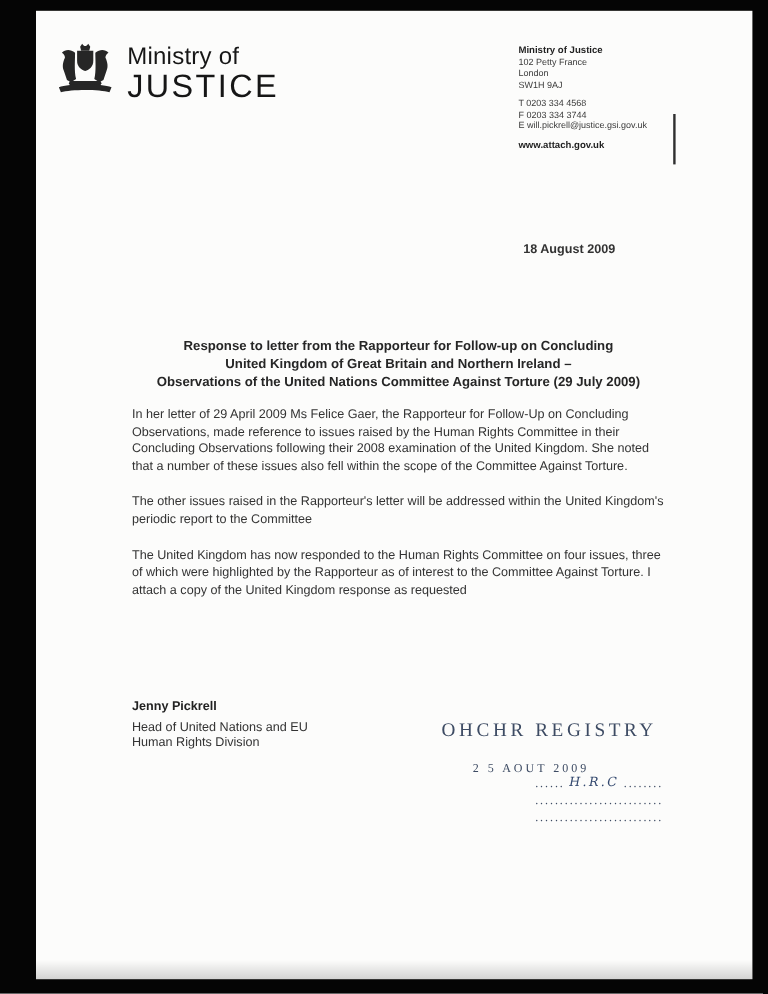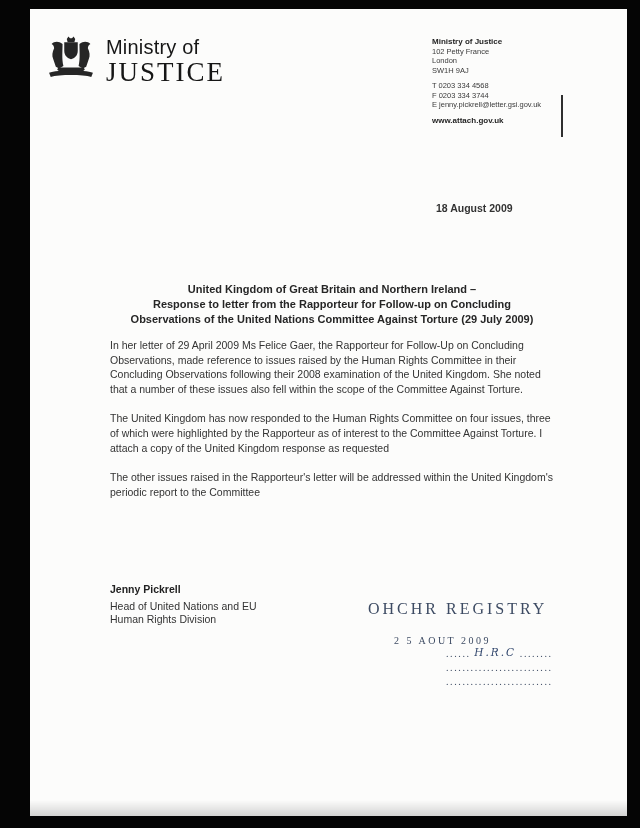--- a/index.html
+++ b/index.html
@@ -21,21 +21,21 @@
     content:"";
     position:absolute; left:0; right:0; bottom:0; height:16px;
     background: linear-gradient(to bottom, rgba(0,0,0,0), rgba(0,0,0,0.16));
     pointer-events:none;
   }
 
   
   .crest { position:absolute; left:14px; top:26px; width:54px; height:50px; }
   .brand { position:absolute; left:76px; top:27px; color:#161616; }
   .brand-line1 { font-size:20px; line-height:22px; letter-spacing:0.2px; }
-  .brand-line2 { font-size:27px; line-height:28px; letter-spacing:2px;font-family:Liberation Serif, serif; }
+  .brand-line2 { font-size:27px; line-height:28px; letter-spacing:2px; }
 
   .addr { position:absolute; left:402px; top:28px; font-size:7.5px; line-height:9.5px; color:#3a3a3a; }
   .addr .b { font-weight:bold; color:#1f1f1f; font-size:8px; }
   .addr .gap { height:6px; }
 
   .artifact { position:absolute; left:531px; top:86px; width:2px; height:42px; background:#2f2f2f; }
 
   .date { position:absolute; left:406px; top:193px; font-size:10.5px; color:#333;font-weight:bold; }
 
   .title {
@@ -95,39 +95,39 @@
     </div>
 
     <div class="addr">
       <div class="b">Ministry of Justice</div>
       <div>102 Petty France</div>
       <div>London</div>
       <div>SW1H 9AJ</div>
       <div class="gap"></div>
       <div>T 0203 334 4568</div>
       <div>F 0203 334 3744</div>
-      <div>E jenny.pickrell@letter.gsi.gov.uk</div>
+      <div>E will.pickrell@justice.gsi.gov.uk</div>
       <div class="gap"></div>
       <div class="b">www.attach.gov.uk</div>
     </div>
 
     <div class="artifact"></div>
 
     <div class="date">18 August 2009</div>
 
     <div class="title">
+      <div>Response to letter from the Rapporteur for Follow-up on Concluding</div>
       <div>United Kingdom of Great Britain and Northern Ireland –</div>
-      <div>Response to letter from the Rapporteur for Follow-up on Concluding</div>
       <div>Observations of the United Nations Committee Against Torture (29 July 2009)</div>
     </div>
 
     <div class="body-text">
       <p>In her letter of 29 April 2009 Ms Felice Gaer, the Rapporteur for Follow-Up on Concluding Observations, made reference to issues raised by the Human Rights Committee in their Concluding Observations following their 2008 examination of the United Kingdom.  She noted that a number of these issues also fell within the scope of the Committee Against Torture.</p>
+      <p>The other issues raised in the Rapporteur's letter will be addressed within the United Kingdom's periodic report to the Committee</p>
       <p>The United Kingdom has now responded to the Human Rights Committee on four issues, three of which were highlighted by the Rapporteur as of interest to the Committee Against Torture.  I attach a copy of the United Kingdom response as requested</p>
-      <p>The other issues raised in the Rapporteur's letter will be addressed within the United Kingdom's periodic report to the Committee</p>
     </div>
 
     <div class="sig">
       <div class="name">Jenny Pickrell</div>
       <div>Head of United Nations and EU</div>
       <div>Human Rights Division</div>
     </div>
 
     <div class="stamp">
       <div class="stamp-title">OHCHR REGISTRY</div>

